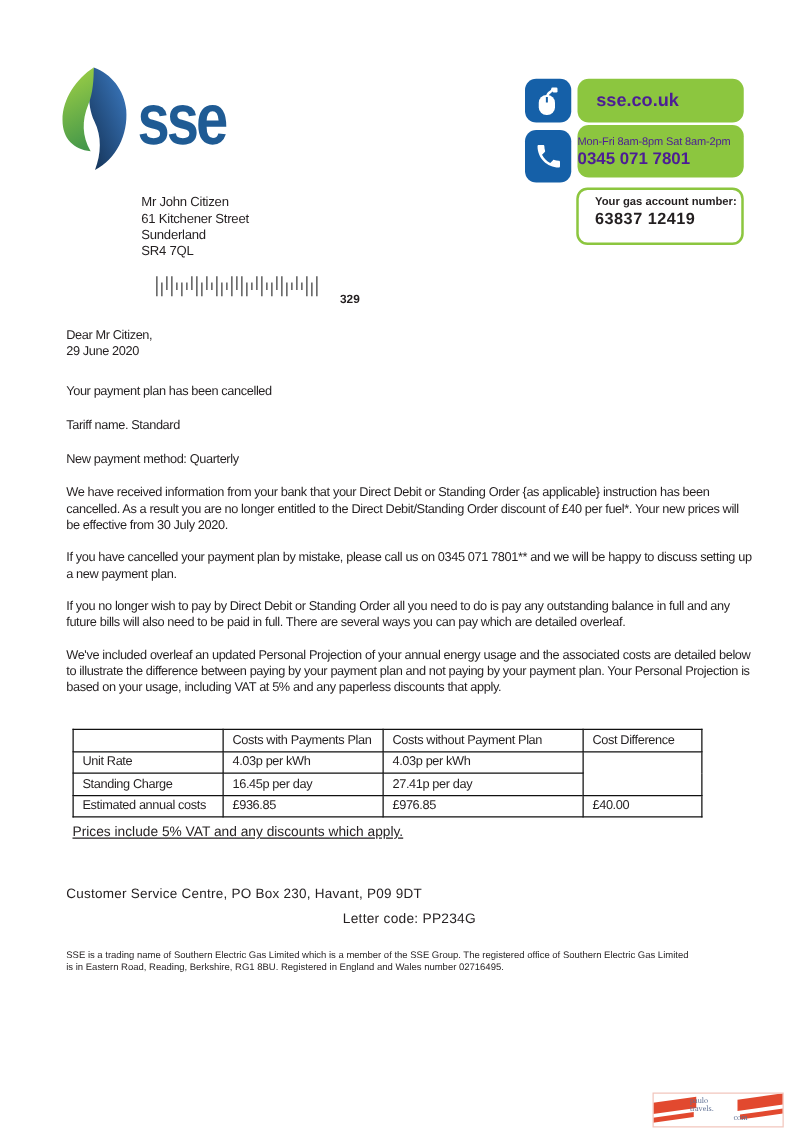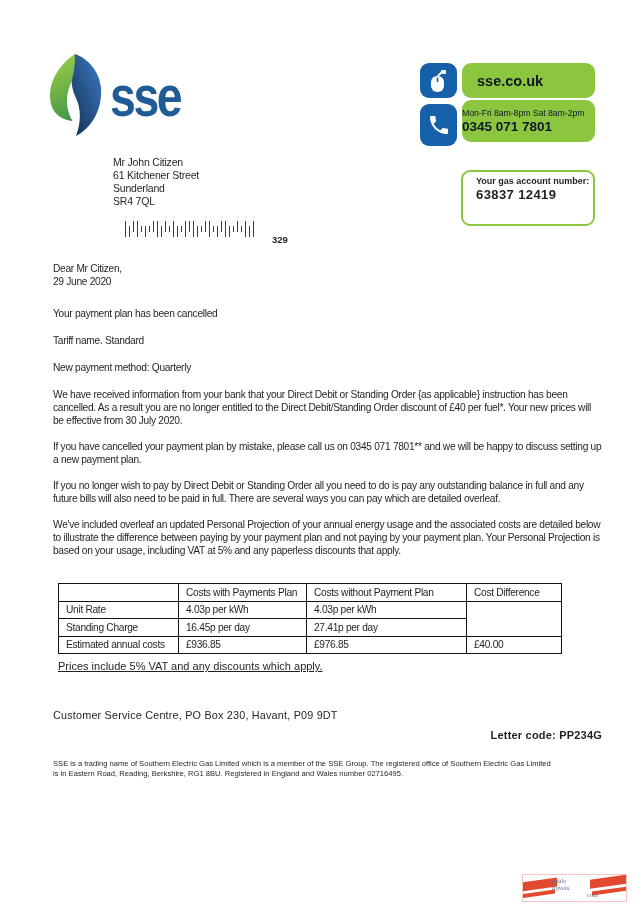--- a/index.html
+++ b/index.html
@@ -10,30 +10,30 @@
   .logo{position:absolute;left:48px;top:53px;display:flex;align-items:flex-start;}
   .wordmark{font-size:58px;font-weight:700;color:#1F5B94;letter-spacing:-3px;
             line-height:1;margin-left:4px;margin-top:14px;
             transform:scale(0.8,1);transform-origin:left top;}
 
   
   .tile{position:absolute;left:420px;width:37px;background:#1560A8;border-radius:9px;
         display:flex;align-items:center;justify-content:center;}
   .tile-web{top:63px;height:35px;}
   .tile-phone{top:104px;height:42px;}
-  .gbox{position:absolute;left:462px;width:133px;background:#8CC63F;border-radius:9px;color:#0f172a;}
+  .gbox{position:absolute;left:462px;width:133px;background:#8CC63F;border-radius:9px;color:#4c1d95;}
   .gbox-web{top:63px;height:35px;display:flex;align-items:center;padding-left:15px;
             font-size:14.5px;font-weight:700;box-sizing:border-box;}
   .gbox-phone{top:100px;height:42px;display:flex;flex-direction:column;justify-content:center;
               box-sizing:border-box;}
   .hours{font-size:8.8px;letter-spacing:-0.1px;}
   .phone-num{font-size:13.5px;font-weight:700;margin-top:1px;}
-  .account{position:absolute;left:461px;top:150px;width:134px;height:56px;background:#fff;
+  .account{position:absolute;left:461px;top:150px;width:134px;height:46px;background:#fff;
            border:2px solid #8CC63F;border-radius:9px;box-sizing:border-box;
-           padding:4px 0 0 13px;margin-top:20px;}
+           padding:4px 0 0 13px;}
   .account-label{font-size:9px;font-weight:700;letter-spacing:0;}
   .account-num{font-size:13px;font-weight:700;letter-spacing:0.4px;margin-top:1px;}
 
   
   .address{position:absolute;left:113px;top:156px;font-size:10.5px;line-height:13px;letter-spacing:-0.2px;}
   .mailrow{position:absolute;left:125px;top:221px;width:185px;height:26px;}
   .bc{display:flex;align-items:center;height:16px;}
   .bc span{display:block;width:1.3px;margin-right:2.7px;background:#3d3d3d;}
   .bc-F{height:16px;} .bc-T{height:6px;}
   .bc-A{height:11px;align-self:flex-start;} .bc-D{height:11px;align-self:flex-end;}
@@ -46,21 +46,21 @@
   .subject,.tariff,.method{margin-bottom:14px;}
   .body p{margin:0 0 13px 0;}
 
   table.costs{border-collapse:collapse;margin:26px 0 0 5px;font-size:10.2px;letter-spacing:-0.3px;}
   table.costs th,table.costs td{border:1px solid #111;padding:1.5px 7px;text-align:left;
         font-weight:400;line-height:13.5px;white-space:nowrap;}
   .col0{width:120px;} .col1{width:128px;} .col2{width:160px;} .col3{width:95px;}
 
   .footnote{margin:6px 0 0 5px;font-size:11px;letter-spacing:0;text-decoration:underline;}
   .service{margin-top:36px;font-weight:400;font-size:10.8px;letter-spacing:0.2px;}
-  .lettercode{text-align:right;margin-top:7px;font-weight:700;font-size:11px;letter-spacing:0.2px;}
+  .lettercode{text-align:center;margin-top:7px;font-weight:400;font-size:11px;letter-spacing:0.2px;}
   .legal{margin-top:17px;font-size:7.6px;line-height:9.5px;letter-spacing:0;max-width:500px;}
 
   
   .wm{position:absolute;left:522px;top:874px;width:103px;height:26px;background:#fff;
       border:1px solid #F2C6BD;overflow:hidden;}
   .wm-stripe{position:absolute;background:#E2492F;}
   .wm-s1{left:-3px;top:5px;width:37px;height:9px;transform:skewY(-8deg);}
   .wm-s2{left:-3px;top:17px;width:35px;height:3.5px;transform:skewY(-8deg);}
   .wm-s3{right:-3px;top:2px;width:39px;height:9px;transform:skewY(-8deg);}
   .wm-s4{right:-3px;top:14px;width:37px;height:3.5px;transform:skewY(-8deg);}

